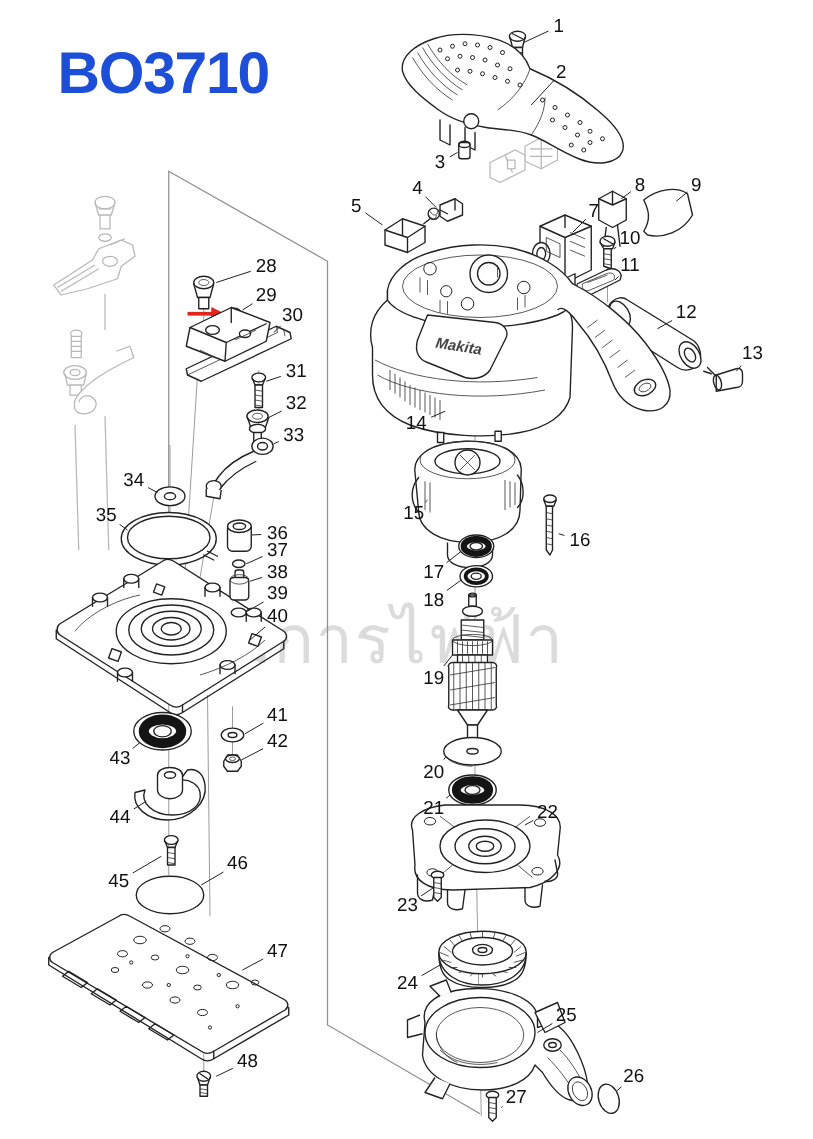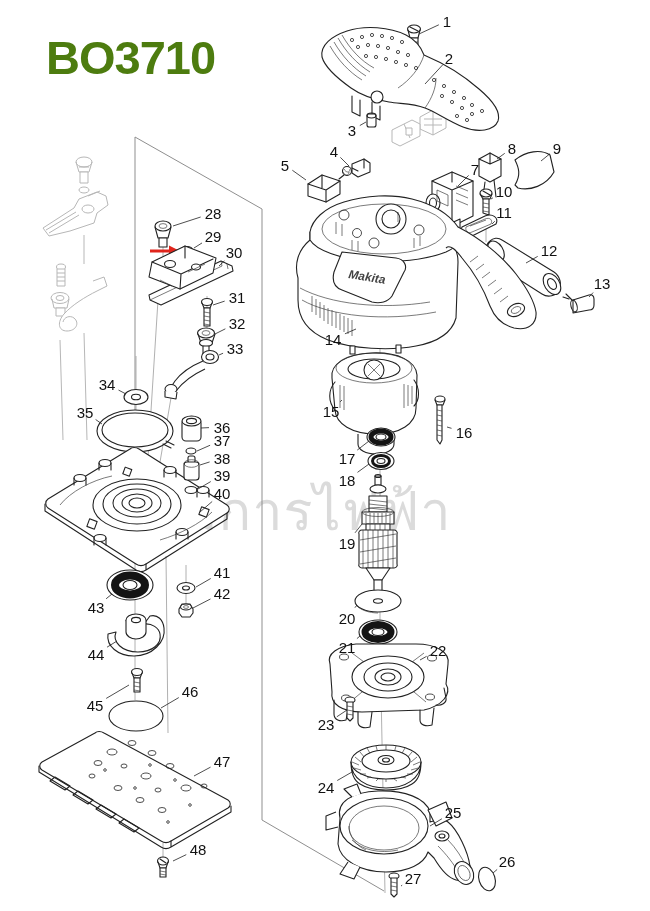--- a/index.html
+++ b/index.html
@@ -1,19 +1,19 @@
 <!DOCTYPE html>
 <html><head>
 <meta charset="utf-8">
 <style>
   html,body{margin:0;padding:0;background:#fff;}
   #stage{position:relative;width:650px;height:911px;background:#fff;overflow:hidden;
          font-family:"Liberation Sans", sans-serif;}
   #title{position:absolute;left:46px;top:30px;font-size:47px;font-weight:bold;
-         letter-spacing:-1px;color:#4d7c0f;z-index:3;}
+         letter-spacing:-1px;color:#1d4ed8;z-index:3;}
   #watermark{position:absolute;left:88px;top:468px;font-size:54px;color:#dbdbdb;
          white-space:nowrap;z-index:0;letter-spacing:1px;}
   svg{position:absolute;left:0;top:0;z-index:1;}
   .ink{stroke:#222;fill:none;stroke-width:1.1;stroke-linecap:round;stroke-linejoin:round;}
   .inkf{stroke:#222;fill:#fff;stroke-width:1.1;stroke-linejoin:round;}
   .thin{stroke:#333;fill:none;stroke-width:.65;}
   .ghost{stroke:#b7b7b7;fill:#fff;stroke-width:1;stroke-linejoin:round;}
   .ghostn{stroke:#b7b7b7;fill:none;stroke-width:1;}
   .axis{stroke:#9c9c9c;stroke-width:.8;fill:none;}
   .panel{stroke:#8f8f8f;stroke-width:1;fill:none;}

